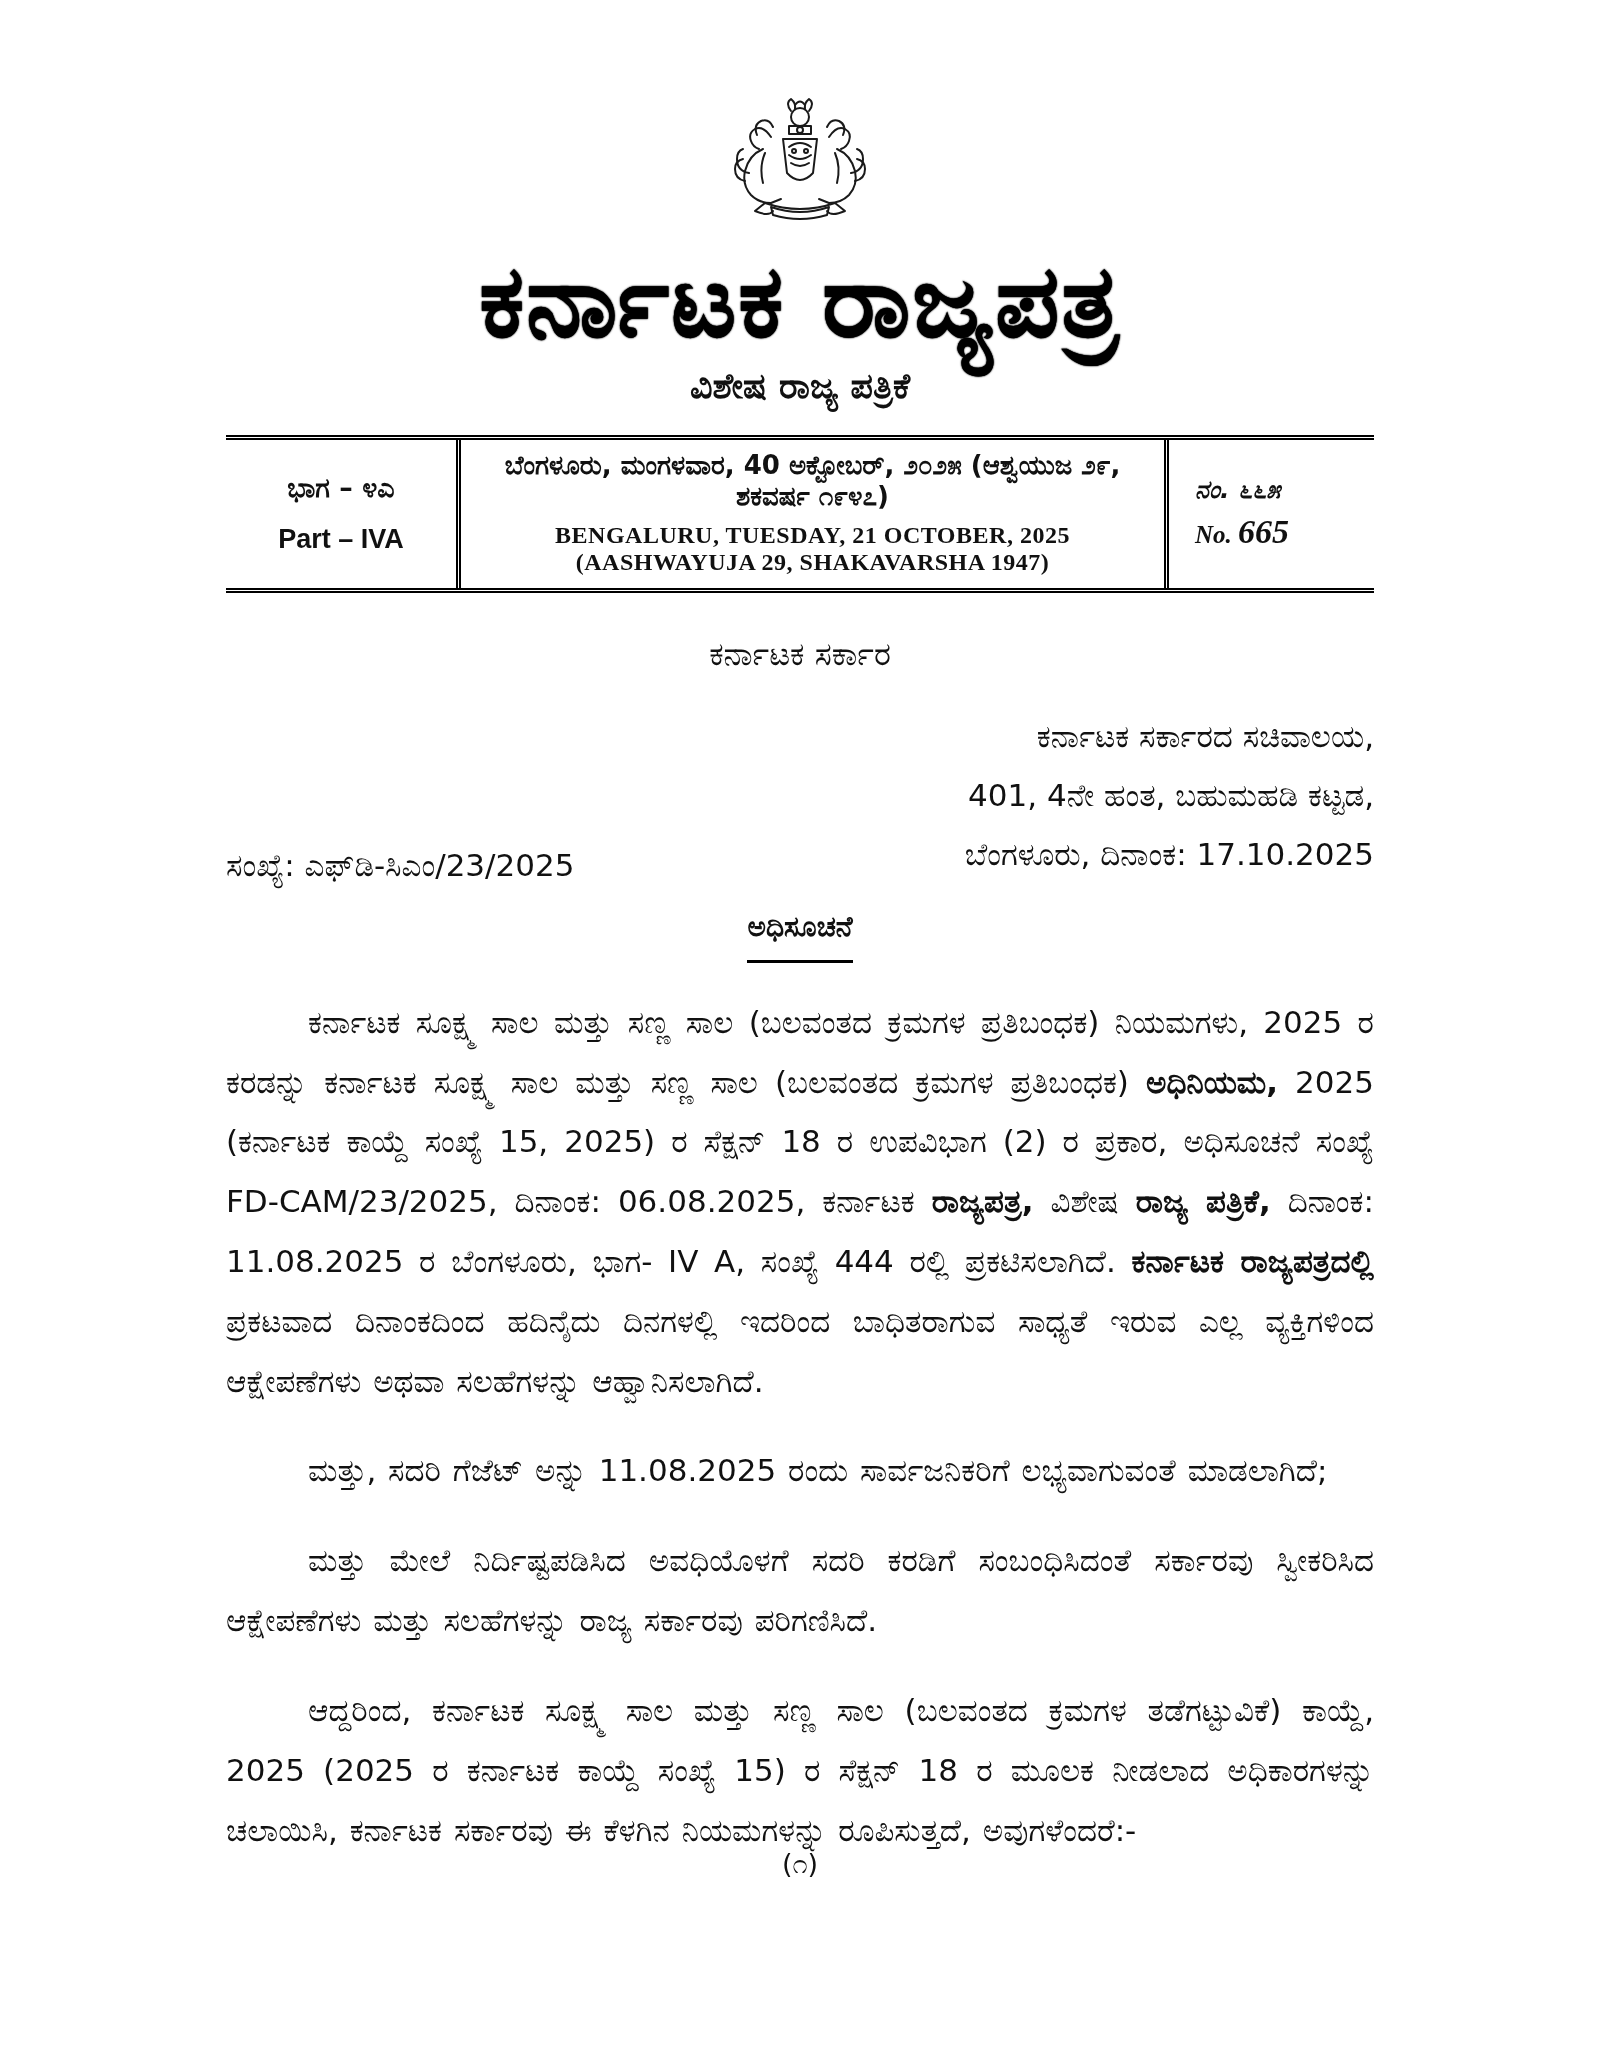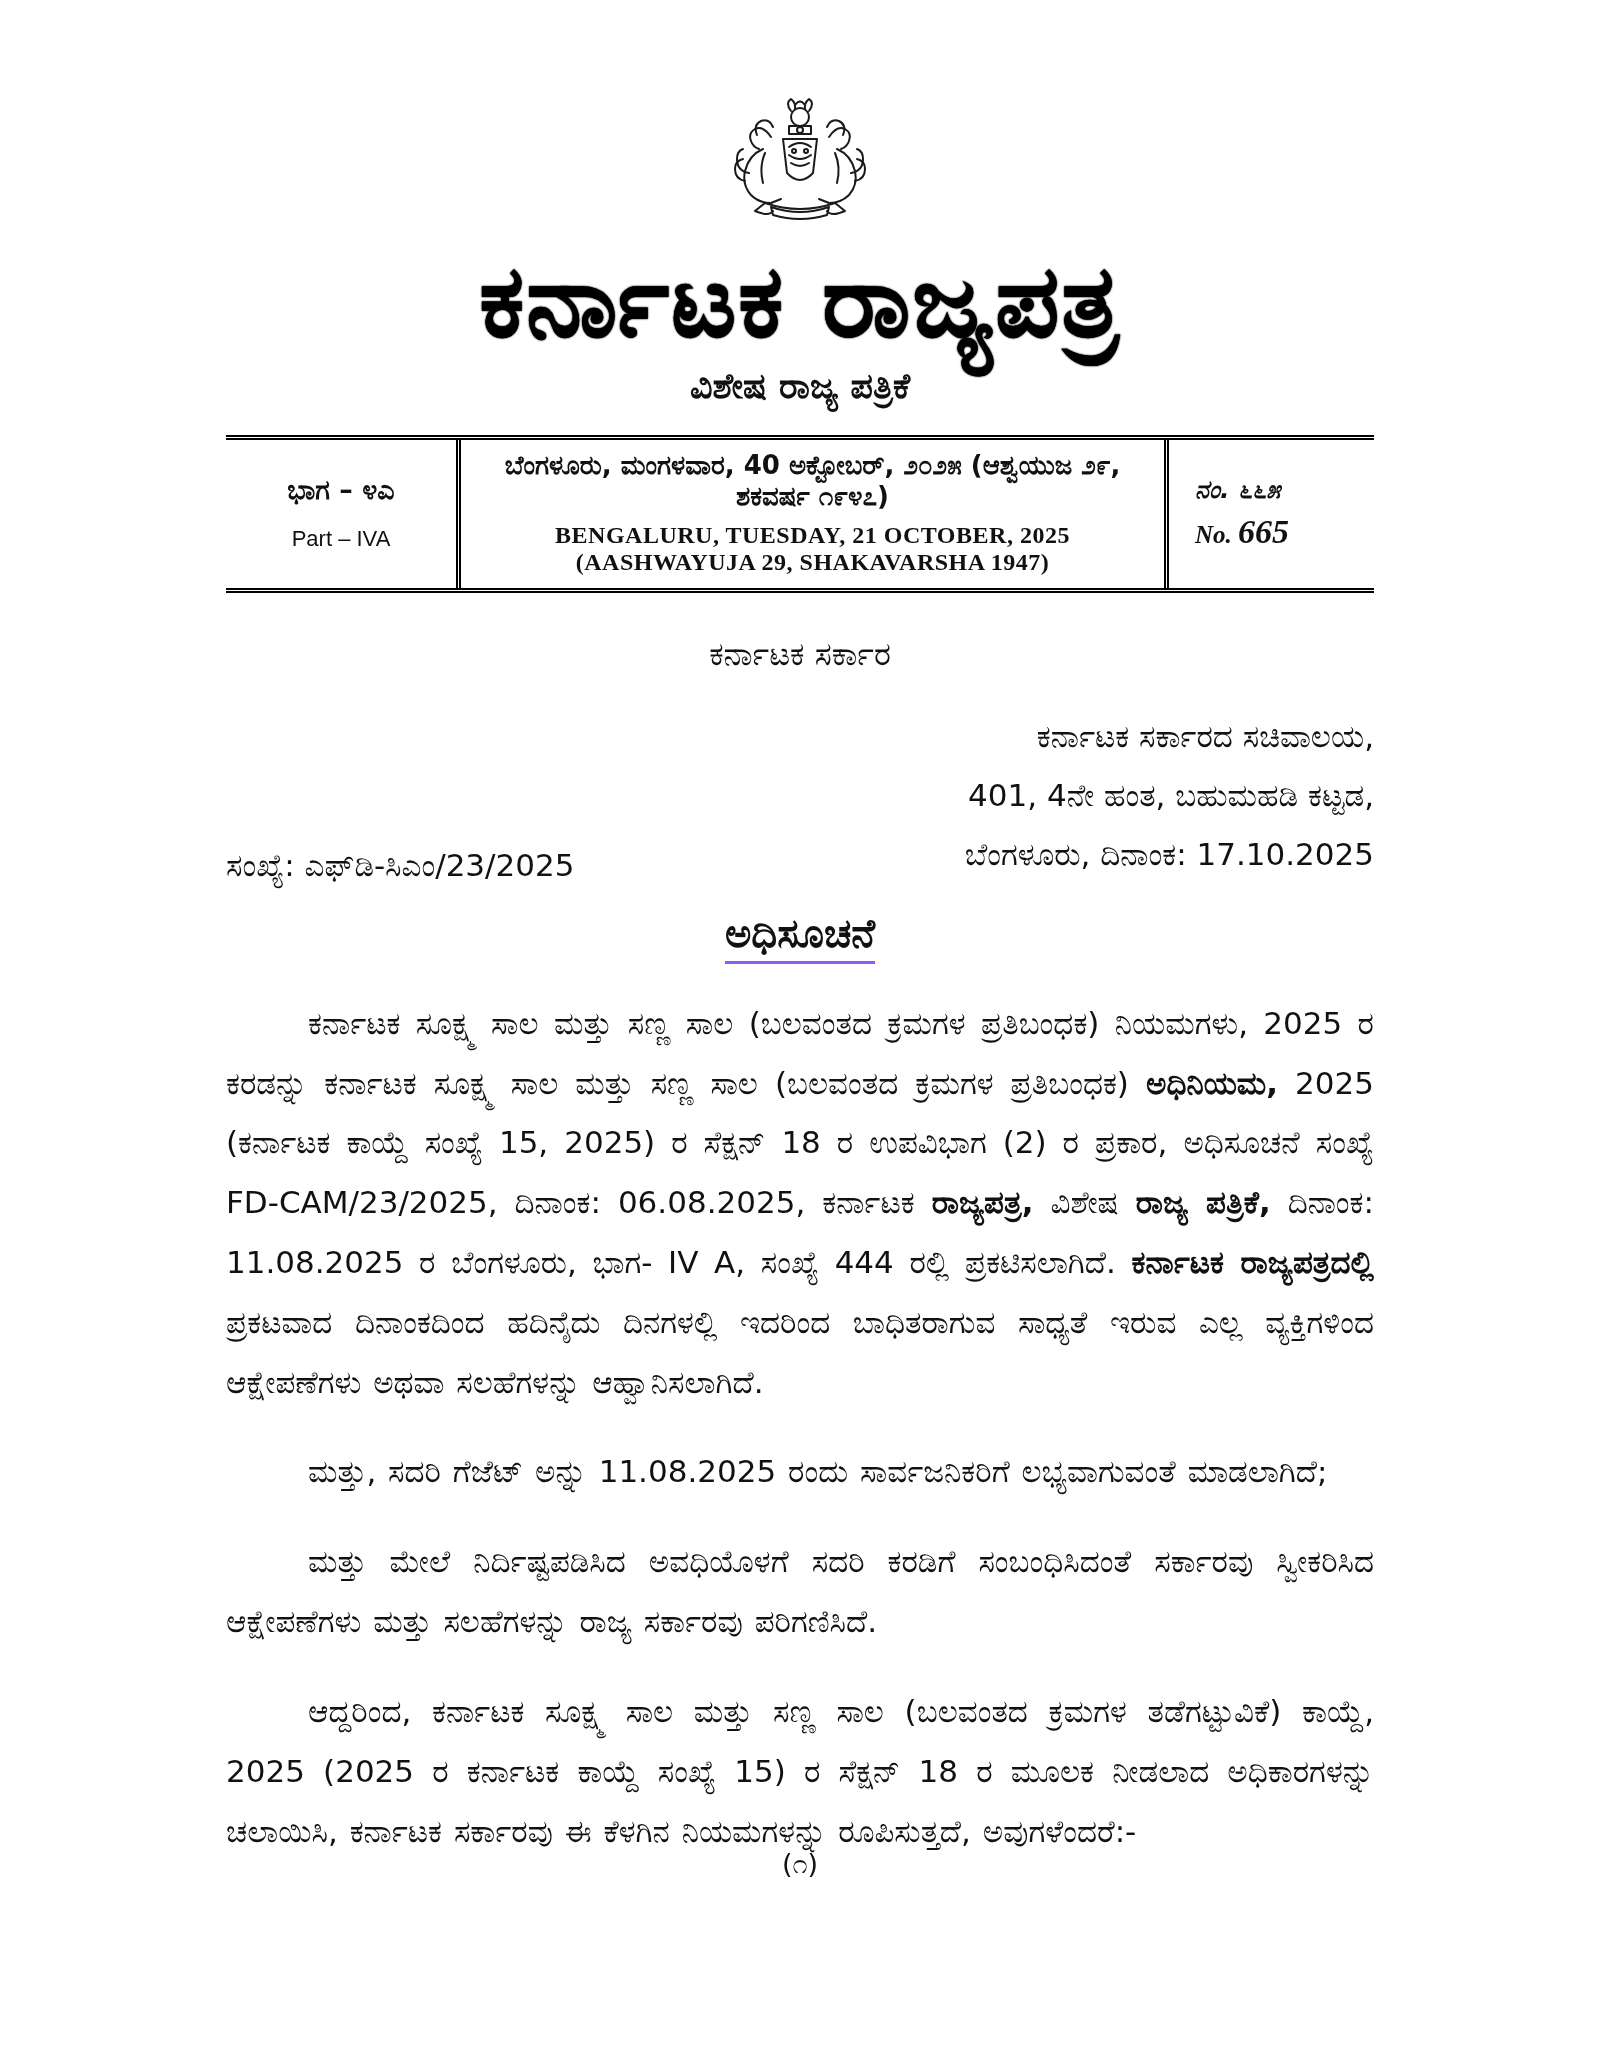--- a/index.html
+++ b/index.html
@@ -55,21 +55,21 @@
     border-bottom: 5px double #000;
   }
   .info-bar td {
     border-left: 5px double #000;
     padding: 10px 8px 12px 8px;
     vertical-align: middle;
     text-align: center;
   }
   .info-bar td:first-child { border-left: none; }
   .cell-part-kn { font-size: 27px; font-weight: bold; }
-  .cell-part-en { font-size: 22px; font-weight: normal; margin-top: 20px; font-family: "Liberation Sans", sans-serif; }
+  .cell-part-en { font-size: 27px; font-weight: bold; margin-top: 20px; font-family: "Liberation Sans", sans-serif; }
   .cell-date-kn { font-size: 26px; font-weight: bold; }
   .cell-date-en { font-size: 24px; font-weight: bold; margin-top: 10px; font-family: "Liberation Serif", serif; letter-spacing: 0.5px; }
   .col-part { width: 230px; }
   .col-no { width: 210px; font-style: italic; }
   .cell-no-kn { font-size: 25px; font-weight: bold; text-align: left; padding-left: 18px; }
   .cell-no-en { font-size: 25px; font-weight: bold; margin-top: 8px; text-align: left; padding-left: 18px; font-family: "Liberation Serif", serif; }
   .cell-no-en .no-value { font-size: 34px; }
 
   
   .gov-heading {
@@ -87,24 +87,24 @@
   .address-block {
     text-align: right;
     font-size: 31px;
     line-height: 1.9;
   }
 
   
   .notif-heading-wrap { margin-top: 26px; text-align: center; }
   .notif-heading {
     display: inline-block;
-    font-size: 40px;
+    font-size: 28px;
     font-weight: bold;
-    border-bottom: 3px solid #8b5cf6;
-    padding-bottom: 4px;
+    border-bottom: 3px solid #000000;
+    padding-bottom: 16px;
   }
   .para {
     margin-top: 30px;
     font-size: 31px;
     line-height: 1.93;
     text-align: justify;
     text-indent: 82px;
     word-spacing: 2px;
   }
 

